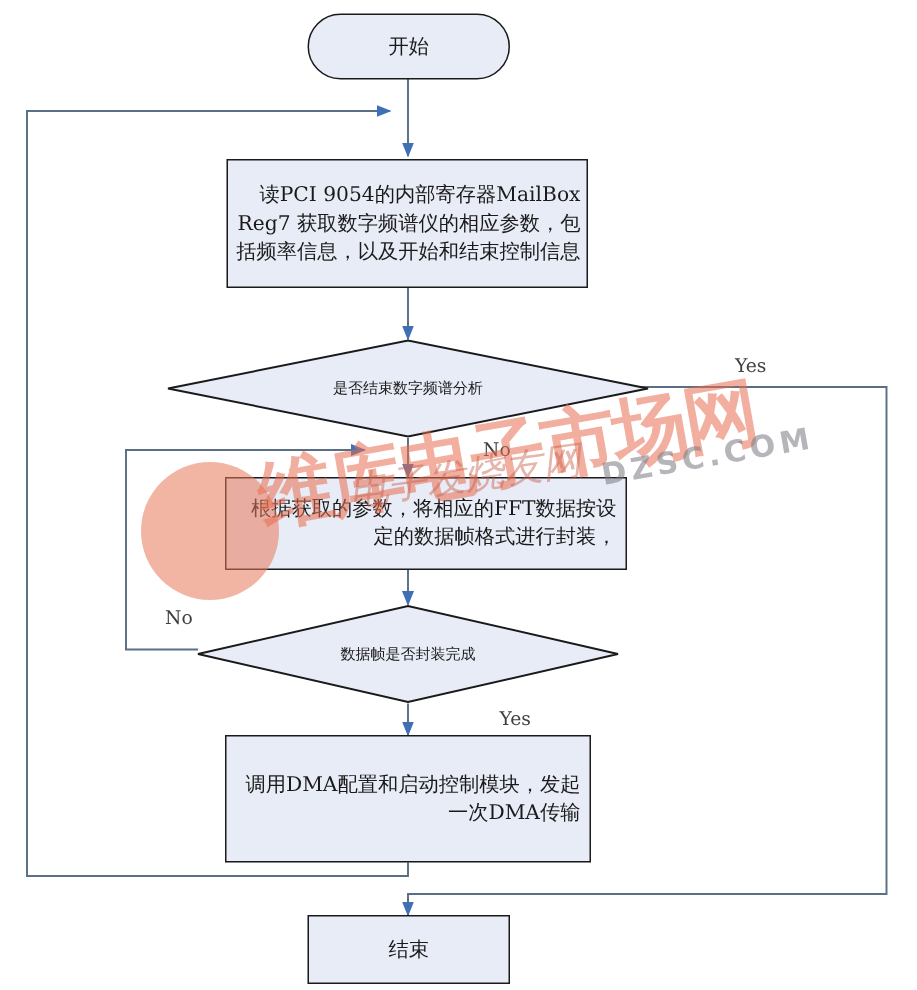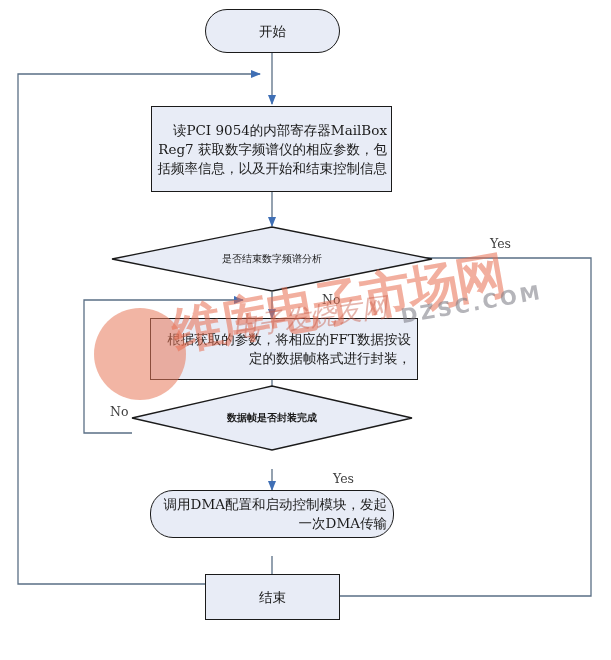--- a/index.html
+++ b/index.html
@@ -65,32 +65,32 @@
   <svg width="324" height="66" viewBox="0 0 324 66">
     <polygon points="2,33 162,1 322,33 162,65" fill="#e8ecf6" stroke="#1a1a1a" stroke-width="1.3"></polygon>
   </svg>
   <div class="diamond-label">是否结束数字频谱分析</div>
 </div>
 
 <div class="node" style="left:150px; top:318px; width:268px; height:62px;">
   <span>根据获取的参数，将相应的FFT数据按设定的数据帧格式进行封装，</span>
 </div>
 
-<div class="diamond-wrap" style="left:130px; top:385px; width:284px; height:66px;font-weight:bold;">
+<div class="diamond-wrap" style="left:130px; top:403px; width:284px; height:66px;">
   <svg width="284" height="66" viewBox="0 0 284 66">
     <polygon points="2,33 142,1 282,33 142,65" fill="#e8ecf6" stroke="#1a1a1a" stroke-width="1.3"></polygon>
   </svg>
   <div class="diamond-label">数据帧是否封装完成</div>
 </div>
 
-<div class="node" style="left:150px; top:490px; width:244px; height:48px;border-radius:23px;">
+<div class="node" style="left:150px; top:490px; width:244px; height:85px;">
   <span>调用DMA配置和启动控制模块，发起一次DMA传输</span>
 </div>
 
-<div class="node" style="left:205px; top:574px; width:135px; height:46px;">
+<div class="node" style="left:205px; top:610px; width:135px; height:46px;">
   <span>结束</span>
 </div>
 
 <div class="edge-label" style="left:490px; top:236px;">Yes</div>
 <div class="edge-label" style="left:322px; top:292px;">No</div>
 <div class="edge-label" style="left:110px; top:404px;">No</div>
 <div class="edge-label" style="left:333px; top:471px;">Yes</div>
 
 <div class="watermark wm-logo" style="left:94px; top:308px;"></div>
 <div class="watermark wm-big" style="left:170px; top:270px;">维库电子市场网</div>

